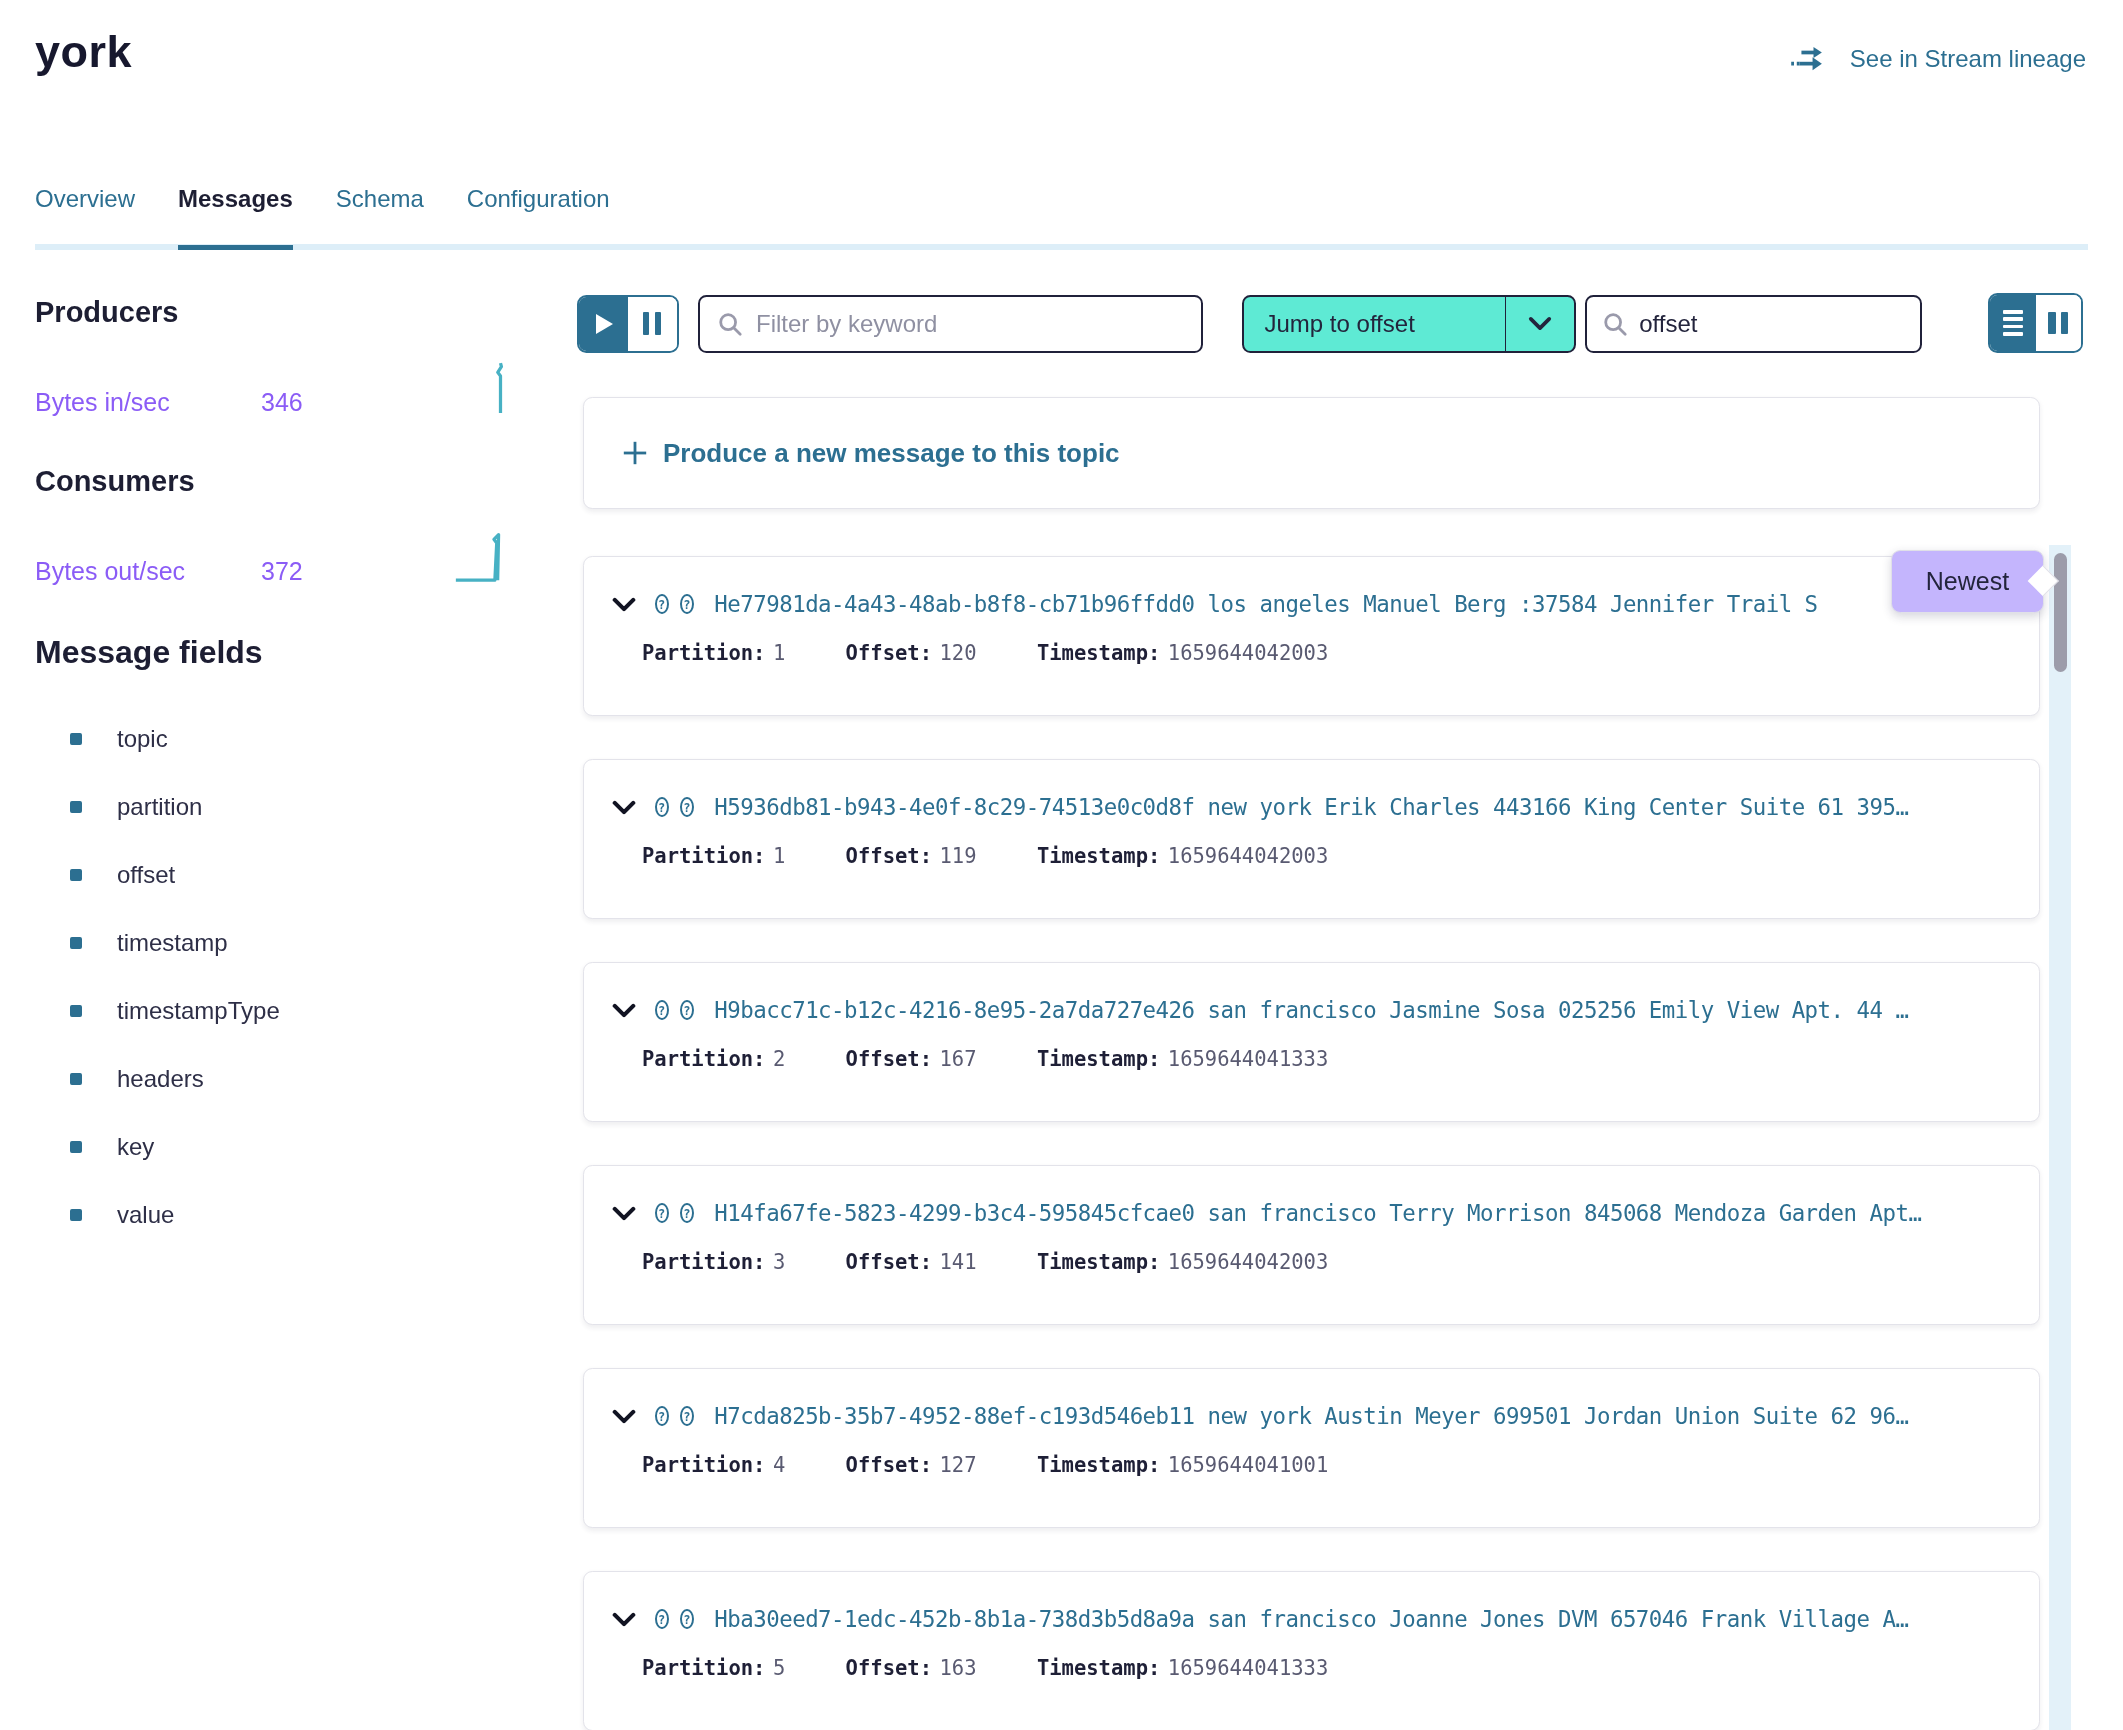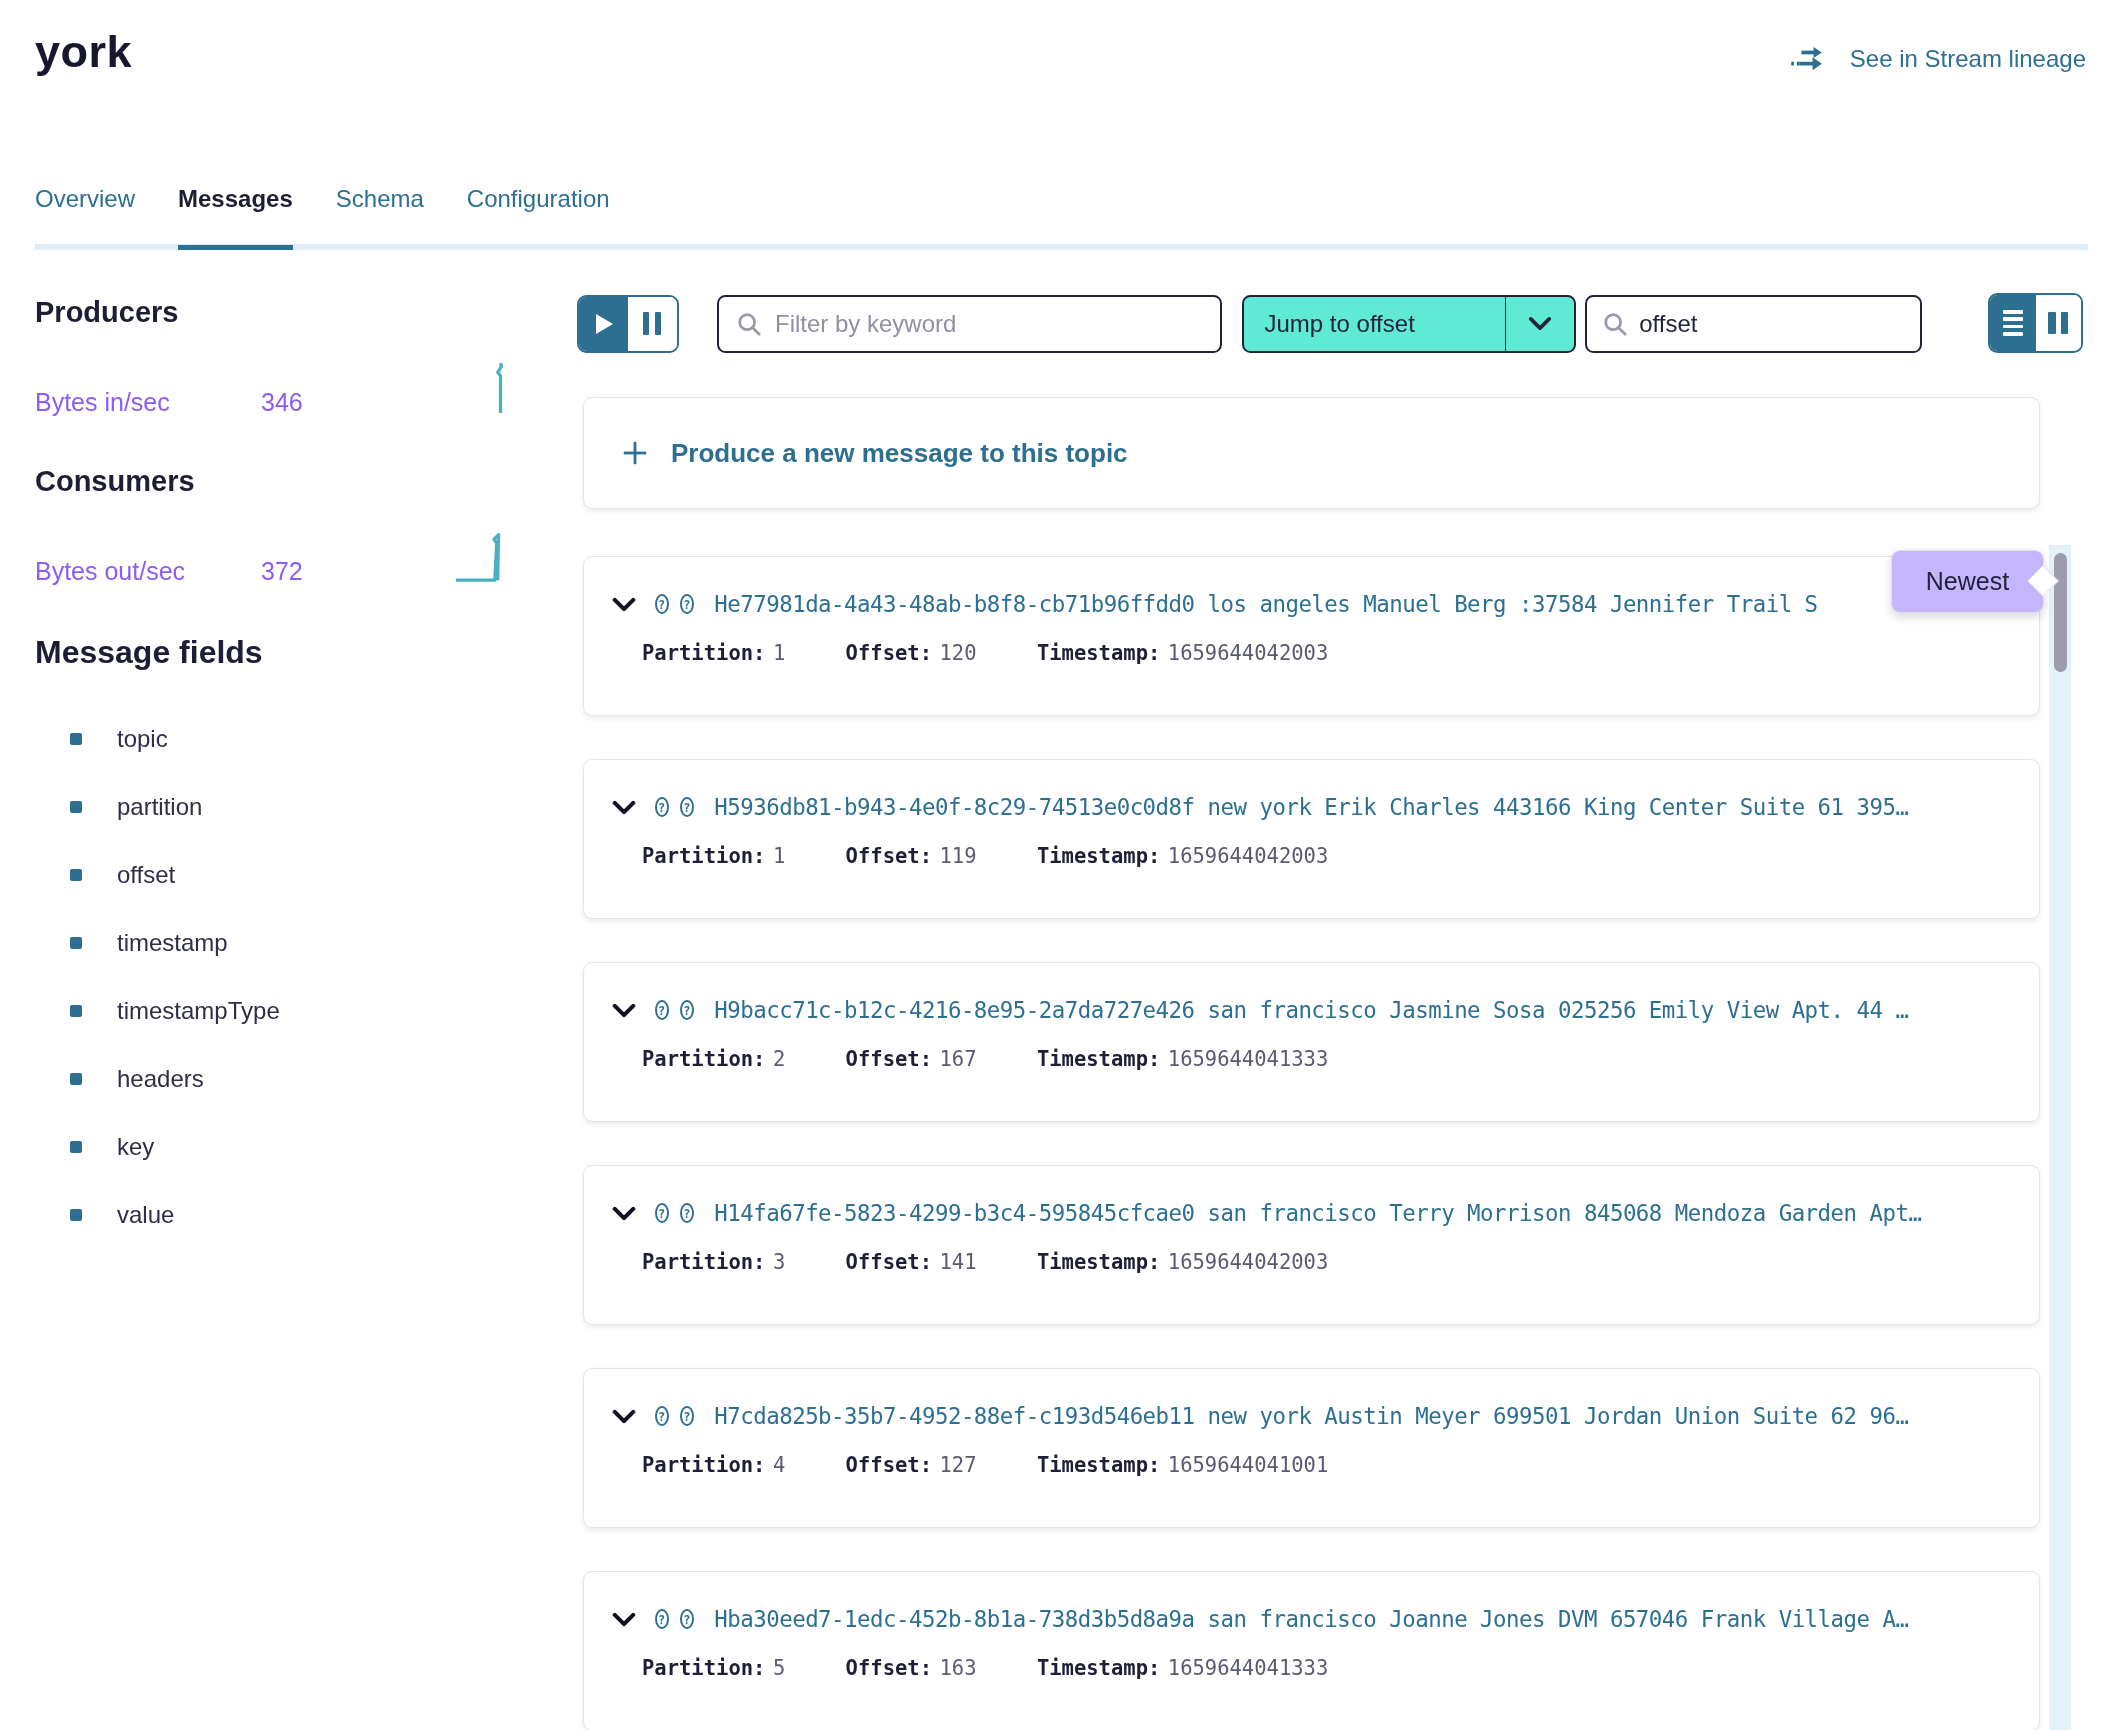--- a/index.html
+++ b/index.html
@@ -41,21 +41,21 @@
   .playpause { position:absolute; left:-6.5px; top:3.7px; width:102px; height:58px;
     border:2.8px solid #2c6f91; border-radius:9.3px; overflow:hidden; display:flex; background:#fff; }
   .pp-play { width:50%; background:#2c6f91; display:flex; align-items:center; justify-content:center; cursor:pointer; }
   .pp-pause { width:50%; background:#fff; display:flex; align-items:center; justify-content:center; gap:5.6px; cursor:pointer; }
   .play-tri { width:0; height:0; border-left:17px solid #ffffff; border-top:10.3px solid transparent;
     border-bottom:10.3px solid transparent; margin-left:3.7px; }
   .pause-bar { width:6.5px; height:22.4px; background:#2c6f91; border-radius:0.9px; }
 
   .filter-box { position:absolute; left:115px; top:3.7px; width:505px; height:58px;
     border:2.8px solid #20213a; border-radius:8.4px; display:flex; align-items:center; padding:12px 17px;
-    gap:13px; background:#fff;margin-left:19px; }
+    gap:13px; background:#fff; }
   .filter-box input { border:none; outline:none; font-size:24px; color:#2e2f47; width:100%;
     font-family:"Liberation Sans", sans-serif; }
   .filter-box input::placeholder { color:#8f90a2; }
 
   .jump-select { position:absolute; left:659px; top:3.7px; width:334px; height:58px;
     border:2.8px solid #20213a; border-radius:8.4px; display:flex; align-items:center;
     background:#5eead4; cursor:pointer; }
   .jump-label { flex:1; padding-left:20.5px; font-size:24px; color:#23243c; }
   .jump-chev { width:69px; height:100%; border-left:1.9px solid #20213a; display:flex;
     align-items:center; justify-content:center; }
@@ -70,21 +70,21 @@
     border:2.8px solid #2c6f91; border-radius:9.3px; overflow:hidden; display:flex; background:#fff; }
   .vt-list { width:50%; background:#2c6f91; display:flex; flex-direction:column; gap:3.7px;
     align-items:center; justify-content:center; cursor:pointer; }
   .vt-list span { width:20.5px; height:3.7px; background:#fff; border-radius:0.9px; }
   .vt-cols { width:50%; background:#fff; display:flex; gap:4.7px; align-items:center;
     justify-content:center; cursor:pointer; }
   .vt-cols span { width:7.5px; height:22.4px; background:#2c6f91; border-radius:0.9px; }
 
   .produce-card { margin-top:46px; height:112px; background:#fff; border:0.9px solid #e3e3ea;
     border-radius:9.3px; box-shadow:0 2.8px 5.6px rgba(40,40,70,0.08); display:flex; align-items:center;
-    padding:0 37px; gap:22px; cursor:pointer; }
+    padding:0 37px; gap:14px; cursor:pointer; }
   .produce-label { color:#2c6f91; font-size:26px; font-weight:700; }
 
   .msg-list { margin-top:47px; }
   .msg-card { height:160px; background:#fff; border:0.9px solid #e3e3ea; border-radius:9.3px;
     box-shadow:0 2.8px 5.6px rgba(40,40,70,0.08); margin-bottom:43px; padding:34px 28px 0 28px;
     overflow:hidden; position:relative; }
   .msg-line1 { display:flex; align-items:center; gap:9.3px; white-space:nowrap; }
   .msg-chevron { flex:0 0 auto; cursor:pointer; margin-right:9.3px; }
   .notdef { display:inline-block; width:14px; height:20.5px; border:2.3px solid #2c6f91;
     border-radius:50%; color:#2c6f91; font-size:12px; font-weight:700; text-align:center;

